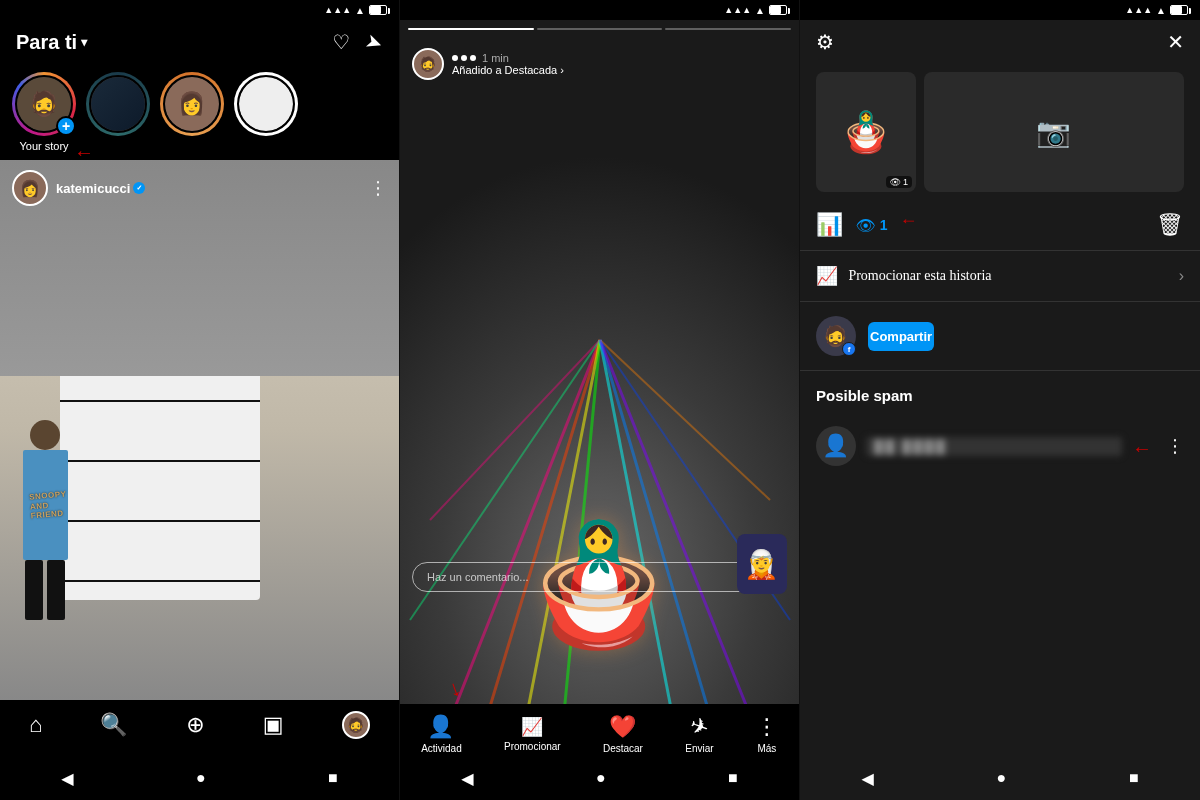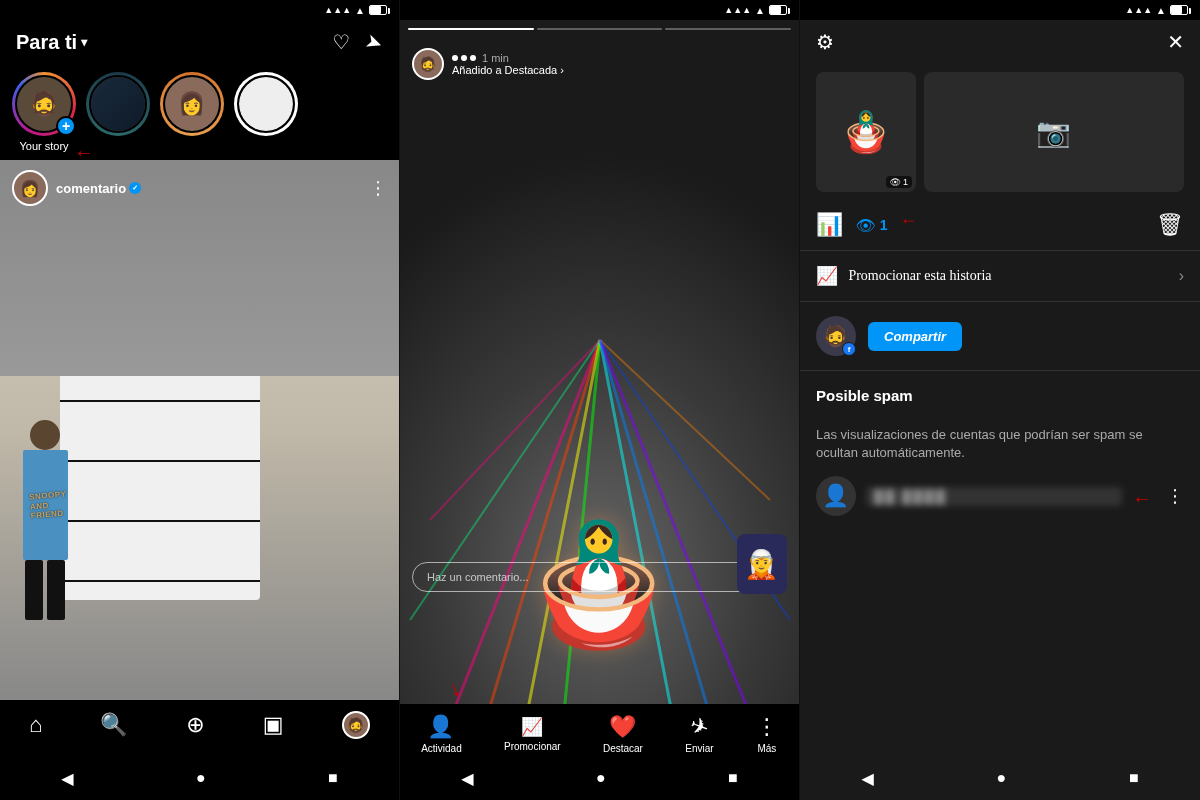--- a/index.html
+++ b/index.html
@@ -500,25 +500,24 @@
       border: 1.5px solid #1a1a1a;
     }
     .share-fb-info { flex: 1; }
     .share-fb-title { color: #fff; font-size: 14px; font-weight: 600; }
     .share-fb-sub { color: #aaa; font-size: 12px; }
     .share-btn {
       background: #0095f6;
       color: #fff;
       border: none;
       border-radius: 6px;
-      padding: 7px 16px;
+      padding: 7px 2px;
       font-size: 13px;
       font-weight: 600;
       cursor: pointer;
-      font-style: italic;
     }
 
     
     .spam-section {
       padding: 16px;
       background: #1a1a1a;
     }
     .spam-title { color: #fff; font-size: 15px; font-weight: 600; margin-bottom: 22px; }
     .spam-desc { color: #aaa; font-size: 13px; line-height: 1.4; margin-bottom: 14px; }
     .spam-user-row {
@@ -683,21 +682,21 @@
         SNOOPY<br>AND<br>FRIEND
       </div>
 
       <div style="position:absolute;top:0;left:0;width:100%;height:40%;background:linear-gradient(180deg,#888 0%,#999 100%);"></div>
     </div>
 
     <div class="post-header">
       <div class="post-user-avatar">👩</div>
       <div class="post-user-info">
         <div class="post-username">
-          <span>comentario</span>
+          <span>katemicucci</span>
           <span class="verified-badge">✓</span>
         </div>
       </div>
       <span class="post-more">⋮</span>
     </div>
   </div>
 
   <div class="bottom-nav">
     <span class="nav-item">⌂</span>
     <span class="nav-item">🔍</span>
@@ -869,21 +868,20 @@
   <div class="share-fb-row">
     <div class="fb-avatar">
       🧔
       <div class="fb-badge">f</div>
     </div>
     <button class="share-btn">Compartir</button>
   </div>
 
   <div class="spam-section">
     <div class="spam-title">Posible spam</div>
-    <div class="spam-desc">Las visualizaciones de cuentas que podrían ser spam se ocultan automáticamente.</div>
     <div class="spam-user-row">
       <div class="spam-avatar">
         <span style="font-size:22px;color:#666;">👤</span>
       </div>
       <div class="spam-username">
         <div class="blurred-text">██ ████</div>
       </div>
 
       <span style="color:#cc0000;font-size:20px;margin-right:4px;">←</span>
       <span class="spam-dots">⋮</span>

